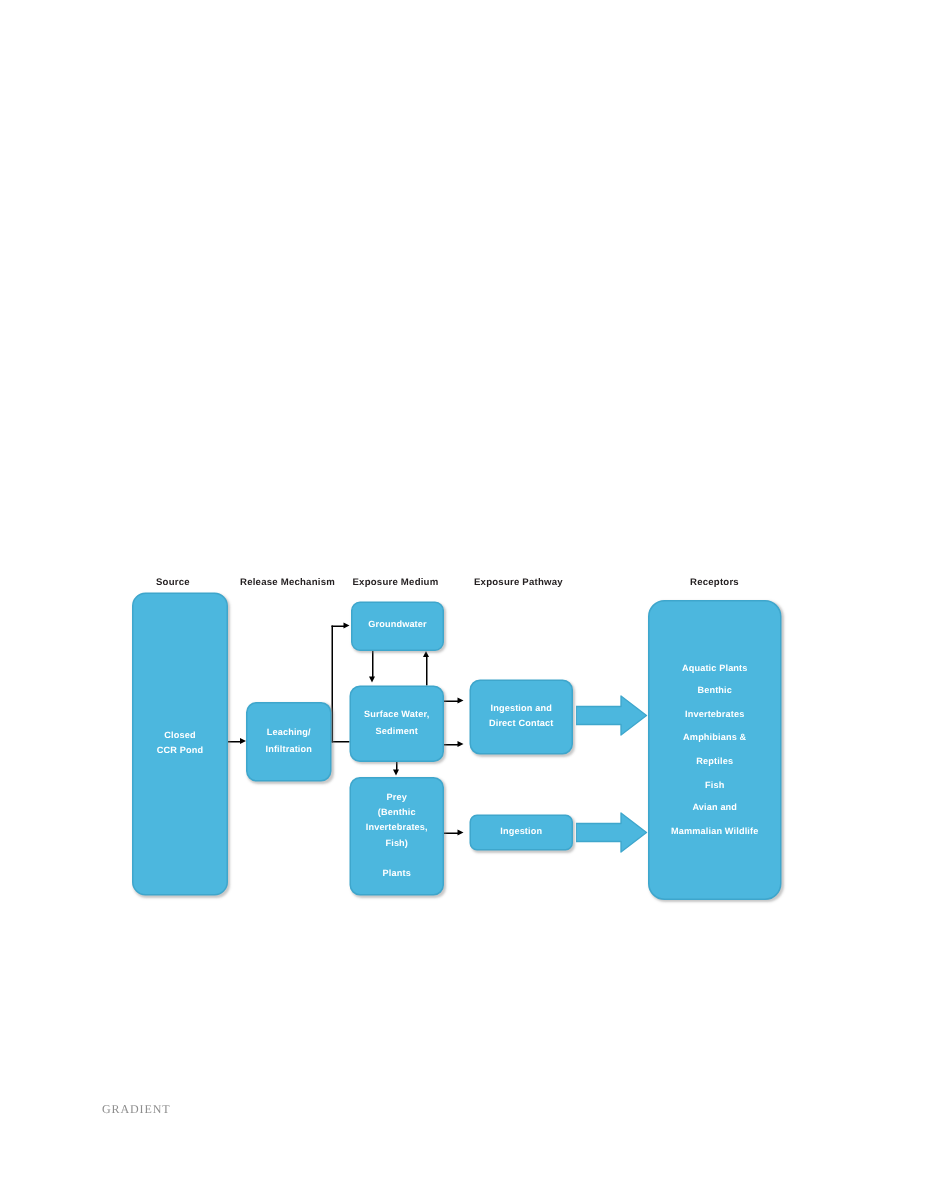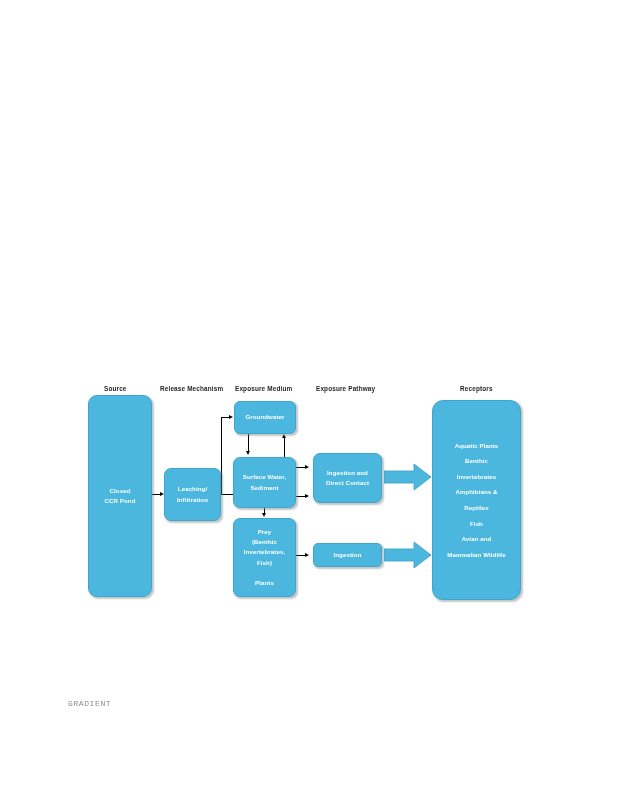--- a/index.html
+++ b/index.html
@@ -80,23 +80,23 @@
   .ah-up    { border-left: 2.6px solid transparent; border-right: 2.6px solid transparent; border-bottom: 4px solid #000; }
 
   
   .block-arrow { position: absolute; }
   .block-arrow svg { display: block; }
 
   
   #footer-logo {
     position: absolute;
     left: 68px;
-    top: 699px;
+    top: 735px;
     font-size: 8px;
-    font-family: Liberation Mono, monospace;
+    font-family: Liberation Serif, serif;
     letter-spacing: 0.6px;
     color: #8d8d8d;
     white-space: nowrap;
     text-align: center;
   }
 </style>
 </head>
 <body>
 
 <div id="page">

